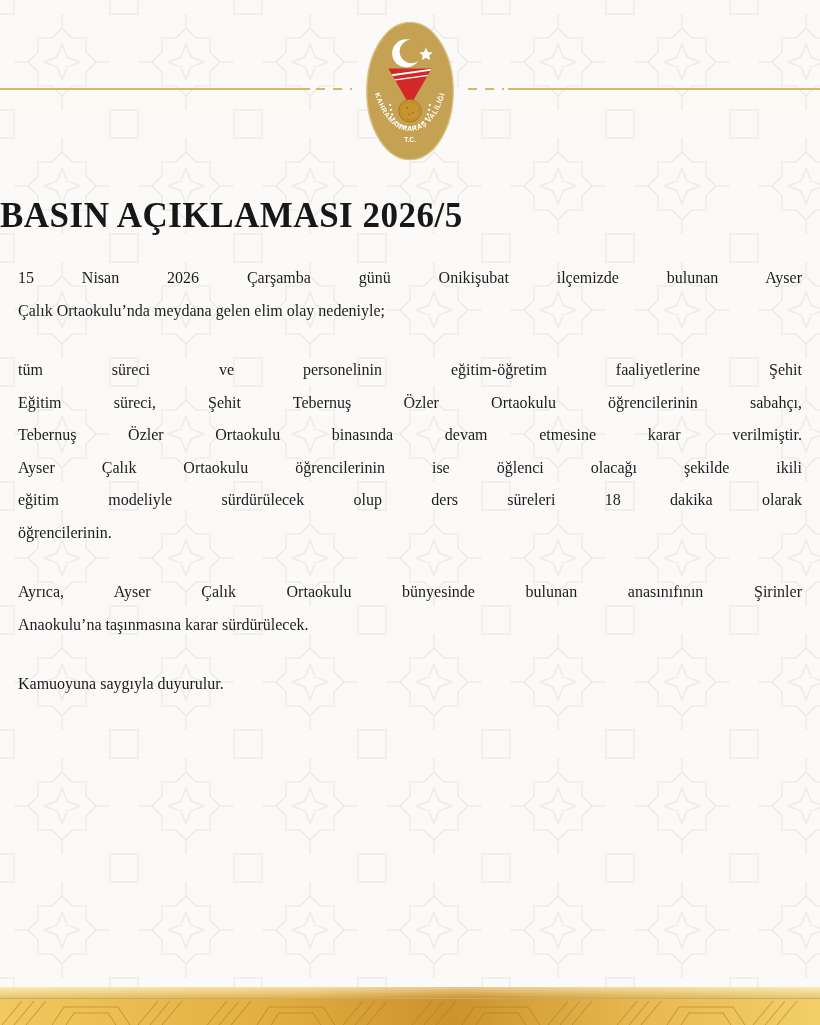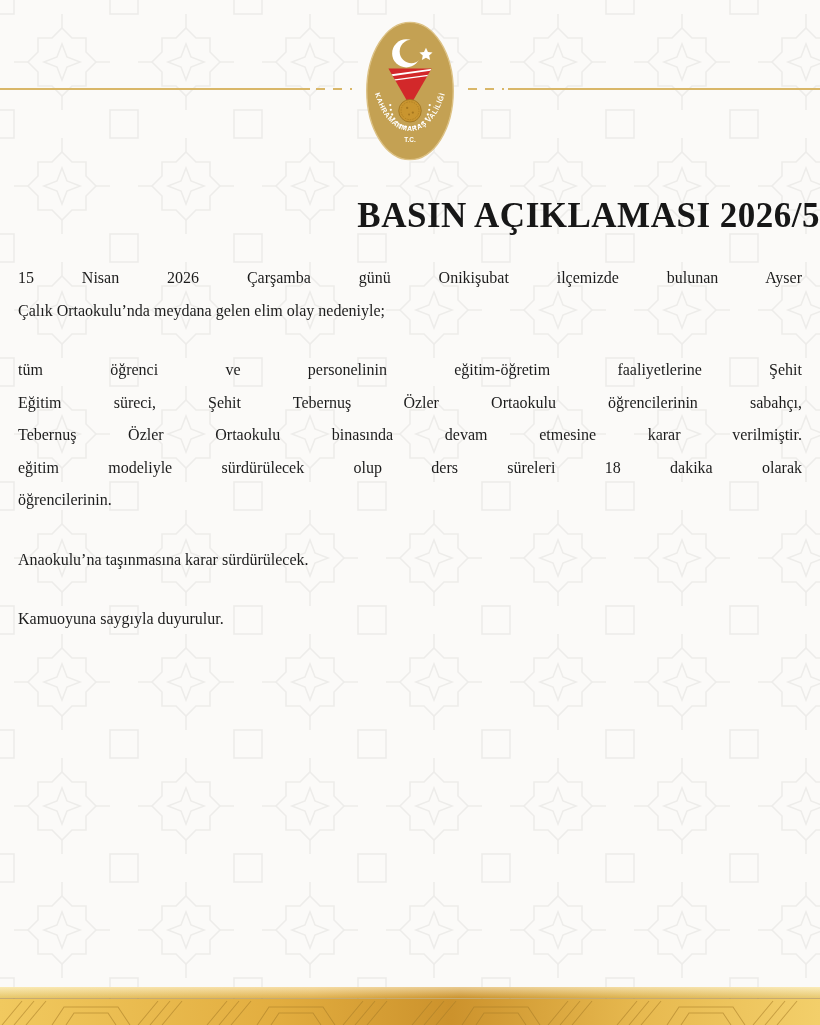--- a/index.html
+++ b/index.html
@@ -18,21 +18,21 @@
   .rule-right{left:508px;width:312px;}
   .rule-dashes{
     position:absolute;top:88px;height:2px;z-index:1;
     background:repeating-linear-gradient(90deg,#d9b769 0 9px,transparent 9px 17px);
   }
   .dash-left{left:316px;width:36px;}
   .dash-right{left:468px;width:36px;}
   .emblem{position:absolute;left:363px;top:15px;width:94px;height:152px;z-index:2;}
   .title{
     position:absolute;left:0;top:196px;width:100%;
-    text-align:right;
+    text-align:left;
     font-size:35px;font-weight:bold;color:#171717;
     letter-spacing:.5px;z-index:2;
   }
   .content{
     position:absolute;left:18px;right:18px;top:262px;z-index:2;
     font-size:16px;color:#1c1c1c;
   }
   .para{margin:0 0 27px 0;}
   .line{
     line-height:32.5px;
@@ -140,27 +140,29 @@
   </svg>
 
   <div class="title">BASIN AÇIKLAMASI 2026/5</div>
 
   <div class="content">
       <div class="para">
         <div class="line">15 Nisan 2026 Çarşamba günü Onikişubat ilçemizde bulunan Ayser</div>
         <div class="line last">Çalık Ortaokulu’nda meydana gelen elim olay nedeniyle;</div>
       </div>
       <div class="para">
-        <div class="line">tüm öğrenci ve personelinin eğitim-öğretim faaliyetlerine Şehit</div>
+        <div class="line">tüm süreci ve personelinin eğitim-öğretim faaliyetlerine Şehit</div>
         <div class="line">Eğitim süreci, Şehit Tebernuş Özler Ortaokulu öğrencilerinin sabahçı,</div>
         <div class="line">Tebernuş Özler Ortaokulu binasında devam etmesine karar verilmiştir.</div>
+        <div class="line">Ayser Çalık Ortaokulu öğrencilerinin ise öğlenci olacağı şekilde ikili</div>
         <div class="line">eğitim modeliyle sürdürülecek olup ders süreleri 18 dakika olarak</div>
         <div class="line last">öğrencilerinin.</div>
       </div>
       <div class="para">
+        <div class="line">Ayrıca, Ayser Çalık Ortaokulu bünyesinde bulunan anasınıfının Şirinler</div>
         <div class="line last">Anaokulu’na taşınmasına karar sürdürülecek.</div>
       </div>
       <div class="para">
         <div class="line last">Kamuoyuna saygıyla duyurulur.</div>
       </div>
     </div>
 
   <div class="band">
     <div class="band-top"></div>
     <div class="band-sep"></div>

